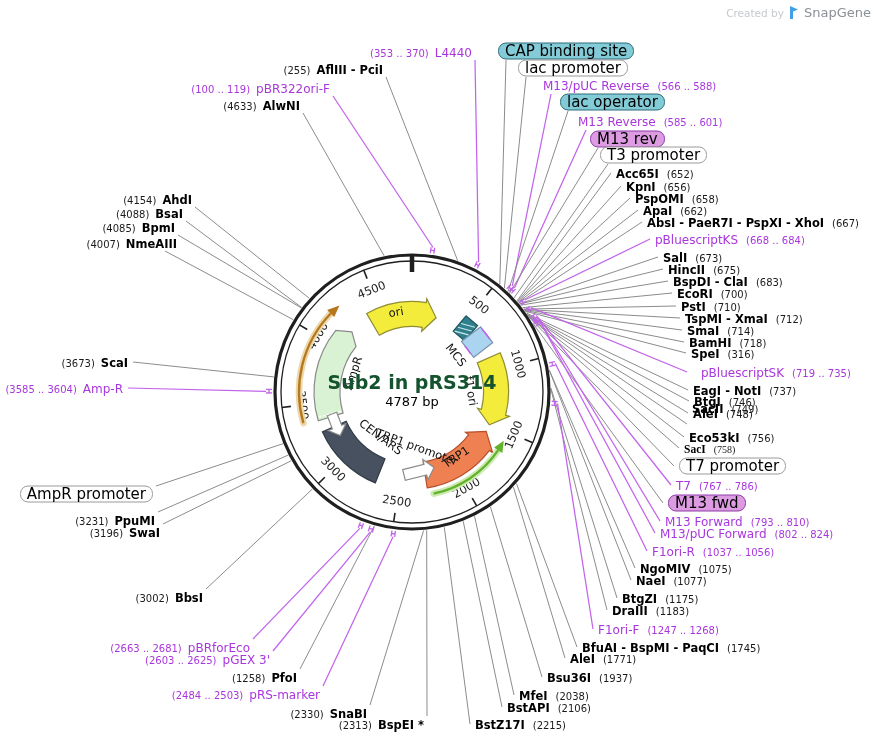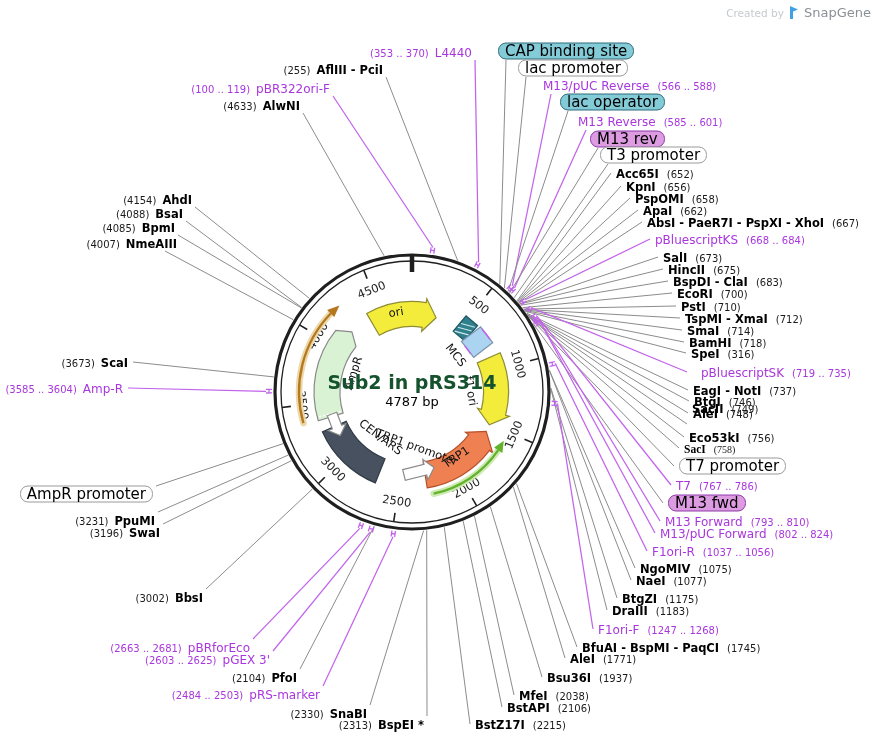--- a/index.html
+++ b/index.html
@@ -251,21 +251,21 @@
       <div class="lbl primer" style="top: 629px; left: 598px;"><span class="pname">F1ori-F</span><span class="pos gapL">(1247 .. 1268)</span></div>
       <div class="lbl" style="top: 647px; left: 582px;"><span class="ename">BfuAI - BspMI - PaqCI</span><span class="pos gapL">(1745)</span></div>
       <div class="lbl" style="top: 658px; left: 570px;"><span class="ename">AleI</span><span class="pos gapL">(1771)</span></div>
       <div class="lbl" style="top: 677px; left: 547px;"><span class="ename">Bsu36I</span><span class="pos gapL">(1937)</span></div>
       <div class="lbl" style="top: 695px; left: 519px;"><span class="ename">MfeI</span><span class="pos gapL">(2038)</span></div>
       <div class="lbl" style="top: 707px; left: 507px;"><span class="ename">BstAPI</span><span class="pos gapL">(2106)</span></div>
       <div class="lbl" style="top: 724px; left: 475px;"><span class="ename">BstZ17I</span><span class="pos gapL">(2215)</span></div>
       <div class="lbl" style="top: 713px; right: 512px;"><span class="pos gapR">(2330)</span><span class="ename">SnaBI</span></div>
       <div class="lbl" style="top: 724px; right: 455px;"><span class="pos gapR">(2313)</span><span class="ename">BspEI *</span></div>
       <div class="lbl primer" style="top: 694px; right: 559px;"><span class="pos gapR">(2484 .. 2503)</span><span class="pname">pRS-marker</span></div>
-      <div class="lbl" style="top: 677px; right: 582px;"><span class="pos gapR">(2104)</span><span class="ename">PfoI</span></div>
+      <div class="lbl" style="top: 677px; right: 582px;"><span class="pos gapR">(1258)</span><span class="ename">PfoI</span></div>
       <div class="lbl primer" style="top: 659px; right: 609px;"><span class="pos gapR">(2603 .. 2625)</span><span class="pname">pGEX 3'</span></div>
       <div class="lbl primer" style="top: 647px; right: 629px;"><span class="pos gapR">(2663 .. 2681)</span><span class="pname">pBRforEco</span></div>
       <div class="lbl" style="top: 597px; right: 676px;"><span class="pos gapR">(3002)</span><span class="ename">BbsI</span></div>
       <div class="lbl" style="top: 532px; right: 719px;"><span class="pos gapR">(3196)</span><span class="ename">SwaI</span></div>
       <div class="lbl" style="top: 520px; right: 724px;"><span class="pos gapR">(3231)</span><span class="ename">PpuMI</span></div>
       <div class="lbl" style="top: 494px; right: 726px;"><span class="boxlbl box-white">AmpR promoter</span></div>
       <div class="lbl primer" style="top: 388px; right: 756px;"><span class="pos gapR">(3585 .. 3604)</span><span class="pname">Amp-R</span></div>
       <div class="lbl" style="top: 362px; right: 751px;"><span class="pos gapR">(3673)</span><span class="ename">ScaI</span></div>
       <div class="lbl" style="top: 243px; right: 702px;"><span class="pos gapR">(4007)</span><span class="ename">NmeAIII</span></div>
       <div class="lbl" style="top: 227px; right: 704px; text-align: right;"><span class="pos gapR">(4085)</span><span class="ename">BpmI</span></div>

